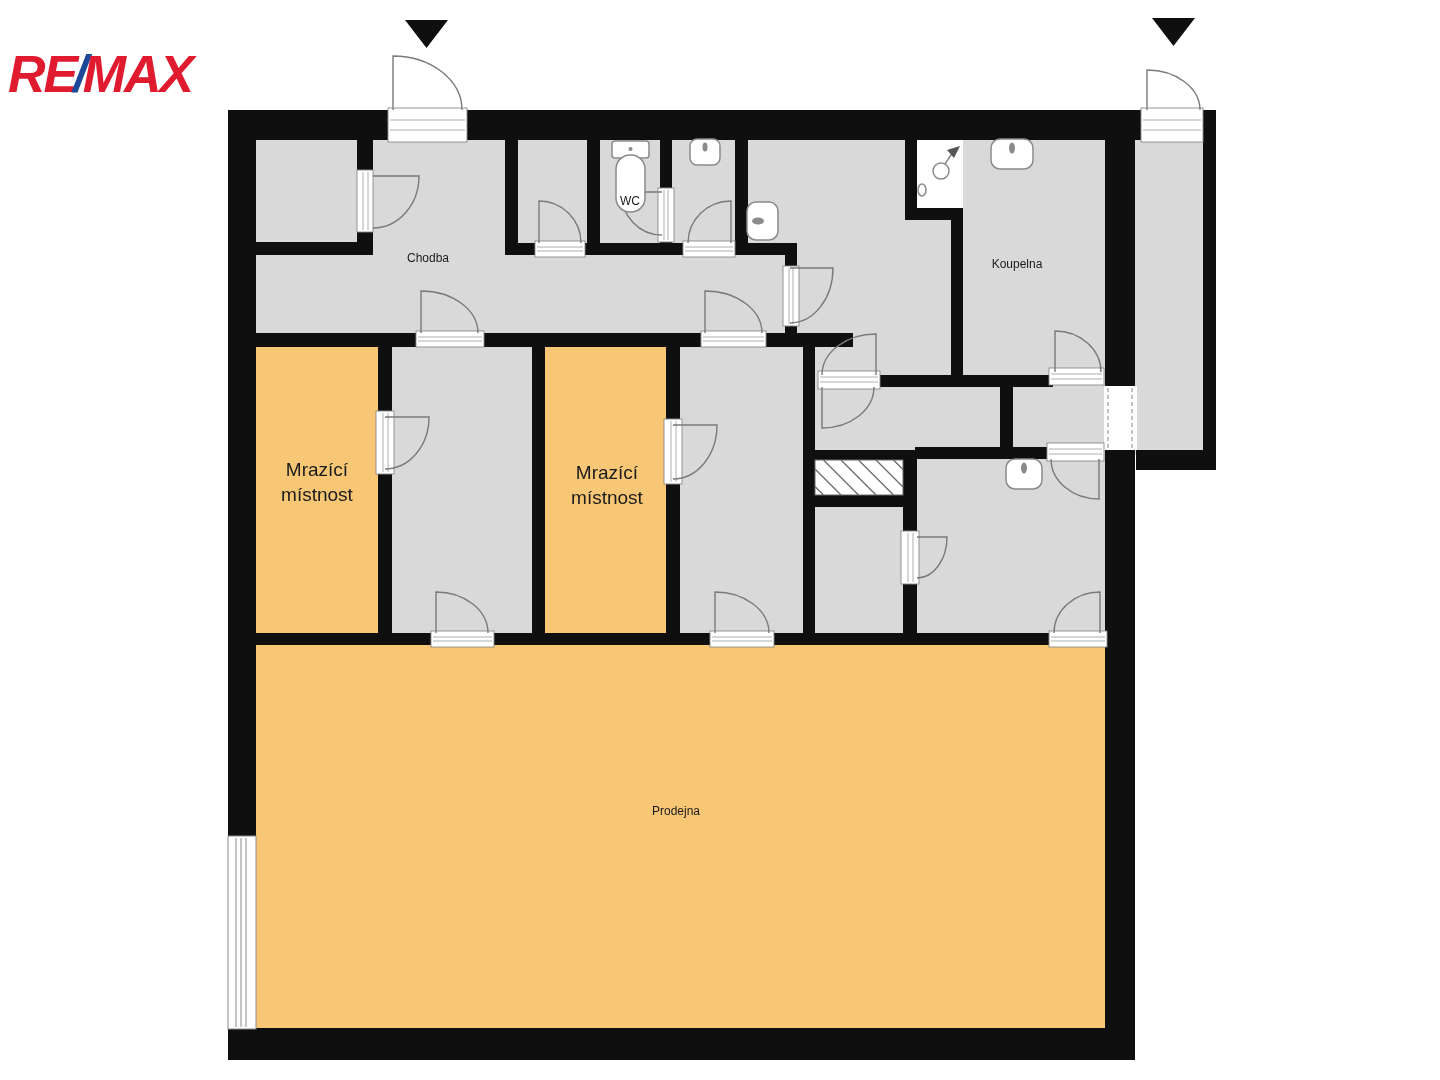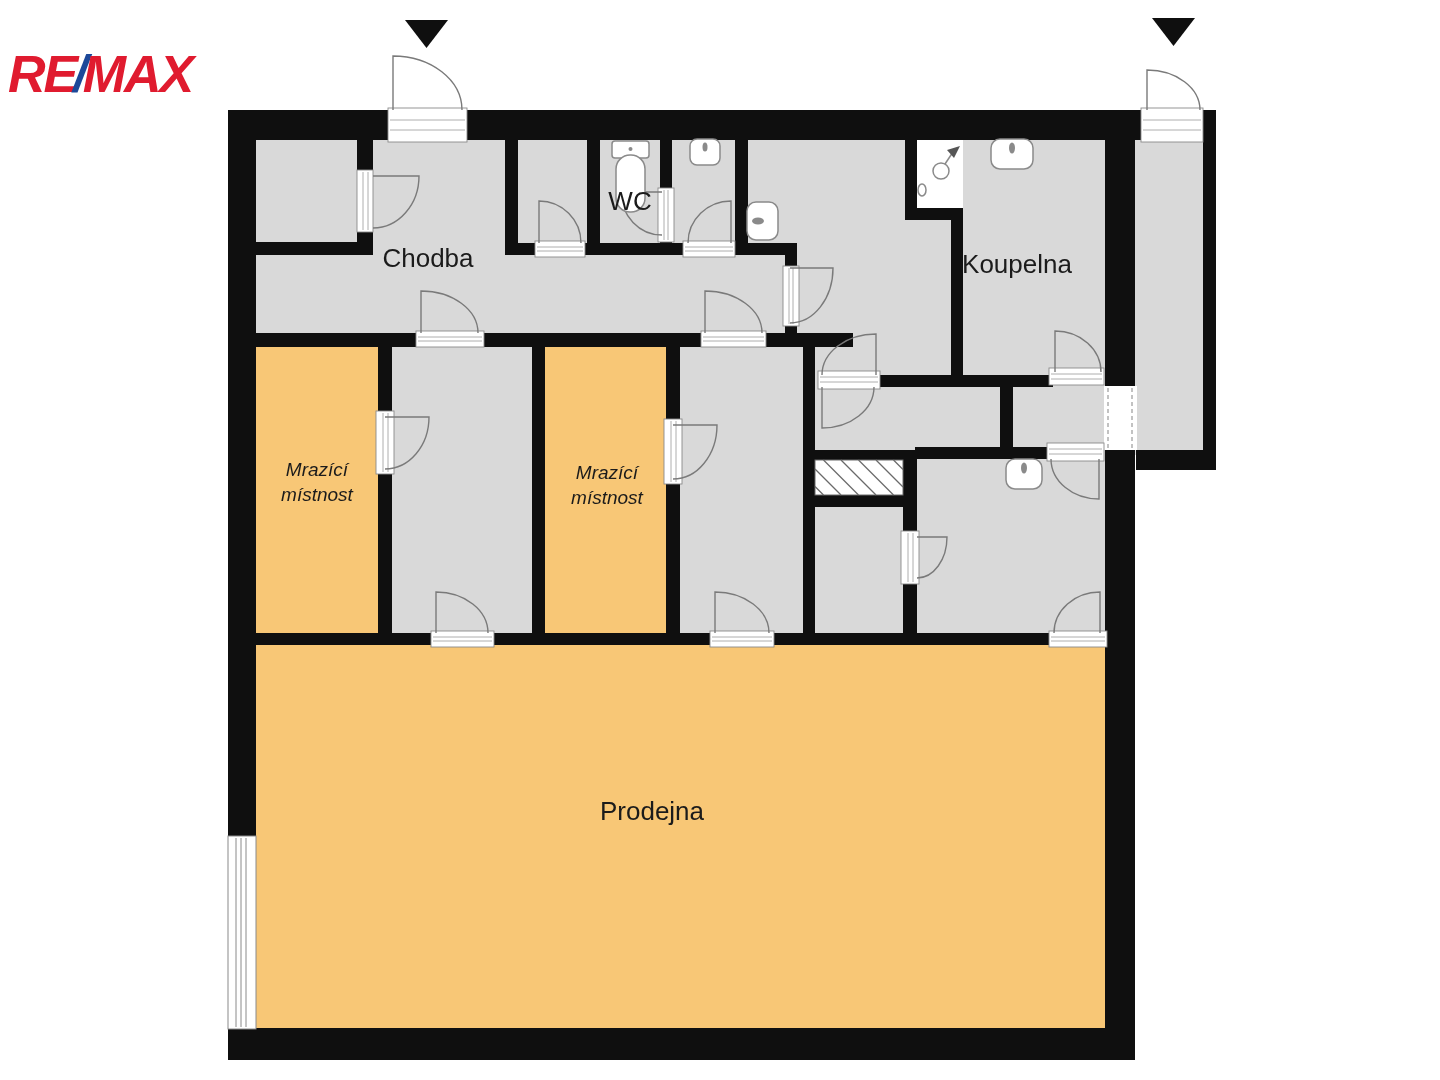--- a/index.html
+++ b/index.html
@@ -11,24 +11,24 @@
   .logo{
     position:absolute;left:8px;top:48px;
     font-family:"Liberation Sans",sans-serif;
     font-weight:bold;font-style:italic;
     font-size:52px;letter-spacing:-2px;line-height:1;
     color:#e01b2f;white-space:nowrap;
   }
   .logo .slash{color:#1c4899;margin:0 -3px;}
   .lbl{
     position:absolute;transform:translate(-50%,-50%);
-    font-size:26px;color:#1b1b1b;white-space:nowrap;text-align:center;
+    font-size:12px;color:#1b1b1b;white-space:nowrap;text-align:center;
   }
   .lbl2{font-size:19px;line-height:25px;}
-  .lbl2 span{display:block;font-style:italic;}
+  .lbl2 span{display:block;}
 </style>
 </head>
 <body>
 
 <div class="logo">
   <span>RE</span><span class="slash">/</span><span>MAX</span>
 </div>
 
 <svg class="plan-svg" width="1440" height="1080" viewBox="0 0 1440 1080">
 
@@ -232,13 +232,13 @@
 <div class="lbl" style="left:630px;top:201px">WC</div>
 <div class="lbl" style="left:1017px;top:264px">Koupelna</div>
 <div class="lbl lbl2" style="left:317px;top:482px">
   <span>Mrazící</span>
   <span>místnost</span>
 </div>
 <div class="lbl lbl2" style="left:607px;top:485px">
   <span>Mrazící</span>
   <span>místnost</span>
 </div>
-<div class="lbl" style="left:652px;top:811px">Prodejna</div>
+<div class="lbl" style="left:676px;top:811px">Prodejna</div>
 
 </body></html>

